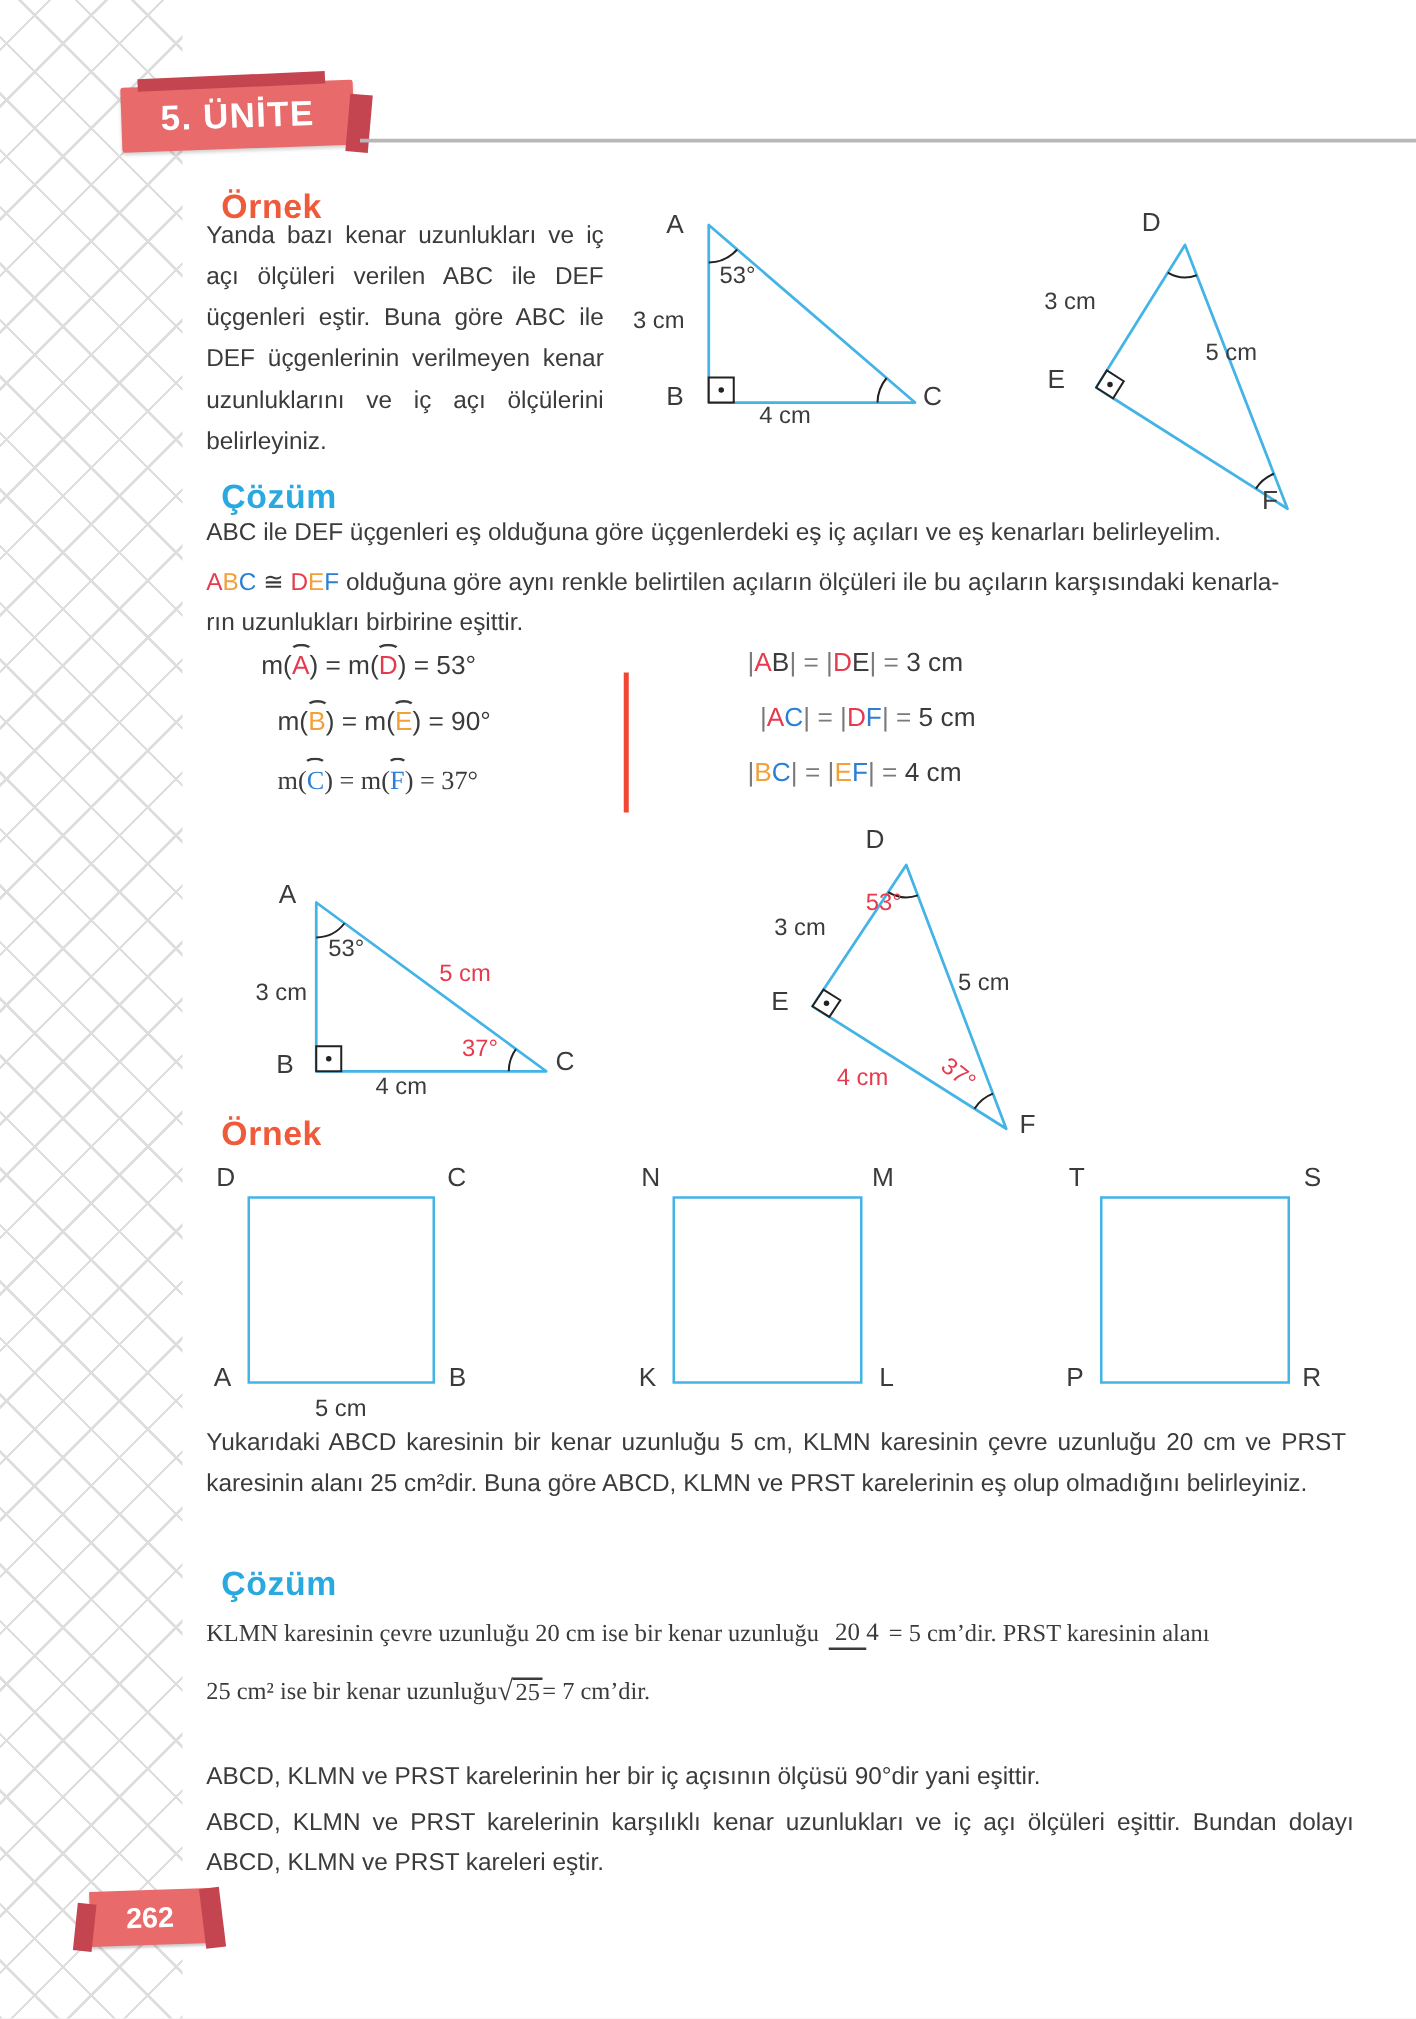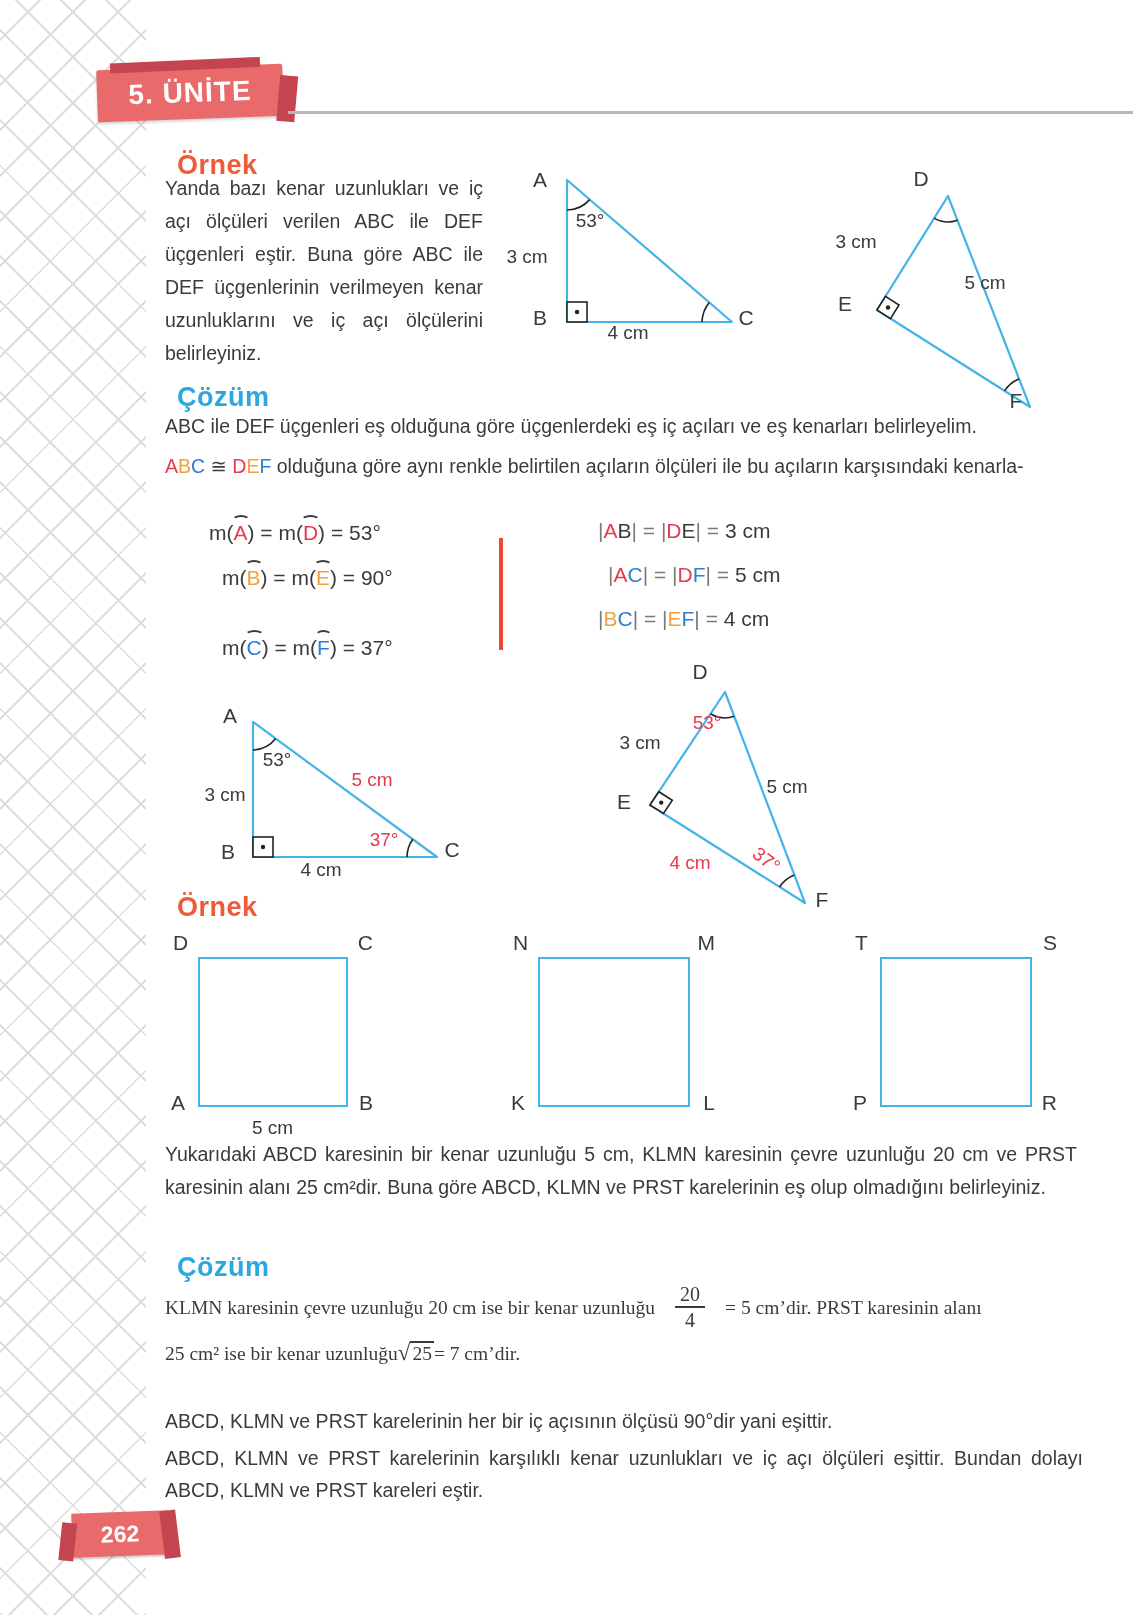--- a/index.html
+++ b/index.html
@@ -37,22 +37,22 @@
   .hat{position:relative;display:inline-block;}
   .hat::before{content:"";position:absolute;left:-2px;right:-2px;top:-6px;height:9px;
     border-top:2.5px solid var(--body-text);border-left:2px solid transparent;
     border-right:2px solid transparent;border-radius:100% 100% 0 0;}
   .divider{position:absolute;left:499px;top:538px;width:4px;height:112px;background:var(--divider-red);}
   .square{position:absolute;border:2.5px solid var(--shape-blue);}
   .corner{position:absolute;font-size:21px;color:var(--body-text);}
   .tl{left:-27px;top:-28px;} .tr{right:-27px;top:-28px;}
   .bl{left:-29px;bottom:-10px;} .br{right:-27px;bottom:-10px;}
   .side-lbl{position:absolute;left:52px;bottom:-34px;font-size:19px;}
-  .frac{display:inline-flex;flex-direction:column;text-align:center;vertical-align:middle;
-    margin:0 20px;font-size:20px;line-height:24px;}
+  .frac{display:inline-flex;flex-direction:row;text-align:center;vertical-align:middle;
+    margin:0 8px;font-size:20px;line-height:24px;}
   .frac .num{border-bottom:2px solid var(--body-text);padding:0 5px;}
   .sqrt{white-space:nowrap;}
   .sqrt .rad{font-size:23px;}
   .sqrt .sqv{border-top:2px solid var(--body-text);padding:0 2px;}
   .pline{display:flex;align-items:center;white-space:nowrap;font-family:Liberation Serif, serif;}
   .page-ribbon{position:absolute;left:72px;top:1512px;width:96px;height:44px;background:var(--ribbon);
     color:#fff;font-weight:bold;font-size:23px;display:flex;align-items:center;justify-content:center;
     transform:rotate(-2deg);box-shadow:0 2px 2px rgba(0,0,0,.2);}
   .page-ribbon::before{content:"";position:absolute;left:-12px;top:9px;width:15px;height:38px;
     background:var(--ribbon-dark);transform:rotate(8deg);z-index:-1;}
@@ -106,29 +106,30 @@
 
   <h2 class="heading h-blue" style="left:165px;top:370px;">Çözüm</h2>
   <p class="body nowrap" style="left:165px;top:410px;">ABC ile DEF üçgenleri eş olduğuna göre üçgenlerdeki eş iç açıları ve eş kenarları belirleyelim.</p>
 
   <div class="body" style="left:165px;top:450px;width:915px;line-height:32px;">
     <div class="nowrap">
       <span class="c-red">A</span><span class="c-orange">B</span><span class="c-blueL">C</span>
       <span>≅</span>
       <span class="c-red">D</span><span class="c-orange">E</span><span class="c-blueL">F</span><span> olduğuna göre aynı renkle belirtilen açıların ölçüleri ile bu açıların karşısındaki kenarla-</span>
     </div>
+    <div>rın uzunlukları birbirine eşittir.</div>
   </div>
 
   <div class="eq-row" style="left:209px;top:521px;">
     <span>m(</span><span class="hat c-red">A</span><span>) = m(</span><span class="hat c-red">D</span><span>) = </span><span>53°</span>
   </div>
   <div class="eq-row" style="left:222px;top:566px;">
     <span>m(</span><span class="hat c-orange">B</span><span>) = m(</span><span class="hat c-orange">E</span><span>) = </span><span>90°</span>
   </div>
-  <div class="eq-row" style="left:222px;top:636px;">
+  <div class="eq-row" style="left:222px;top:612px;font-family:Liberation Serif, serif;">
     <span>m(</span><span class="hat c-blueL">C</span><span>) = m(</span><span class="hat c-blueL">F</span><span>) = </span><span>37°</span>
   </div>
 
   <div class="divider"></div>
 
   <div class="eq-row" style="left:598px;top:519px;">
     <span class="bar">|</span><span class="c-red">A</span><span class="c-dark">B</span><span class="bar">| = |</span><span class="c-red">D</span><span class="c-dark">E</span><span class="bar">| = </span><span>3 cm</span>
   </div>
   <div class="eq-row" style="left:608px;top:563px;">
     <span class="bar">|</span><span class="c-red">A</span><span class="c-blueL">C</span><span class="bar">| = |</span><span class="c-red">D</span><span class="c-blueL">F</span><span class="bar">| = </span><span>5 cm</span>

